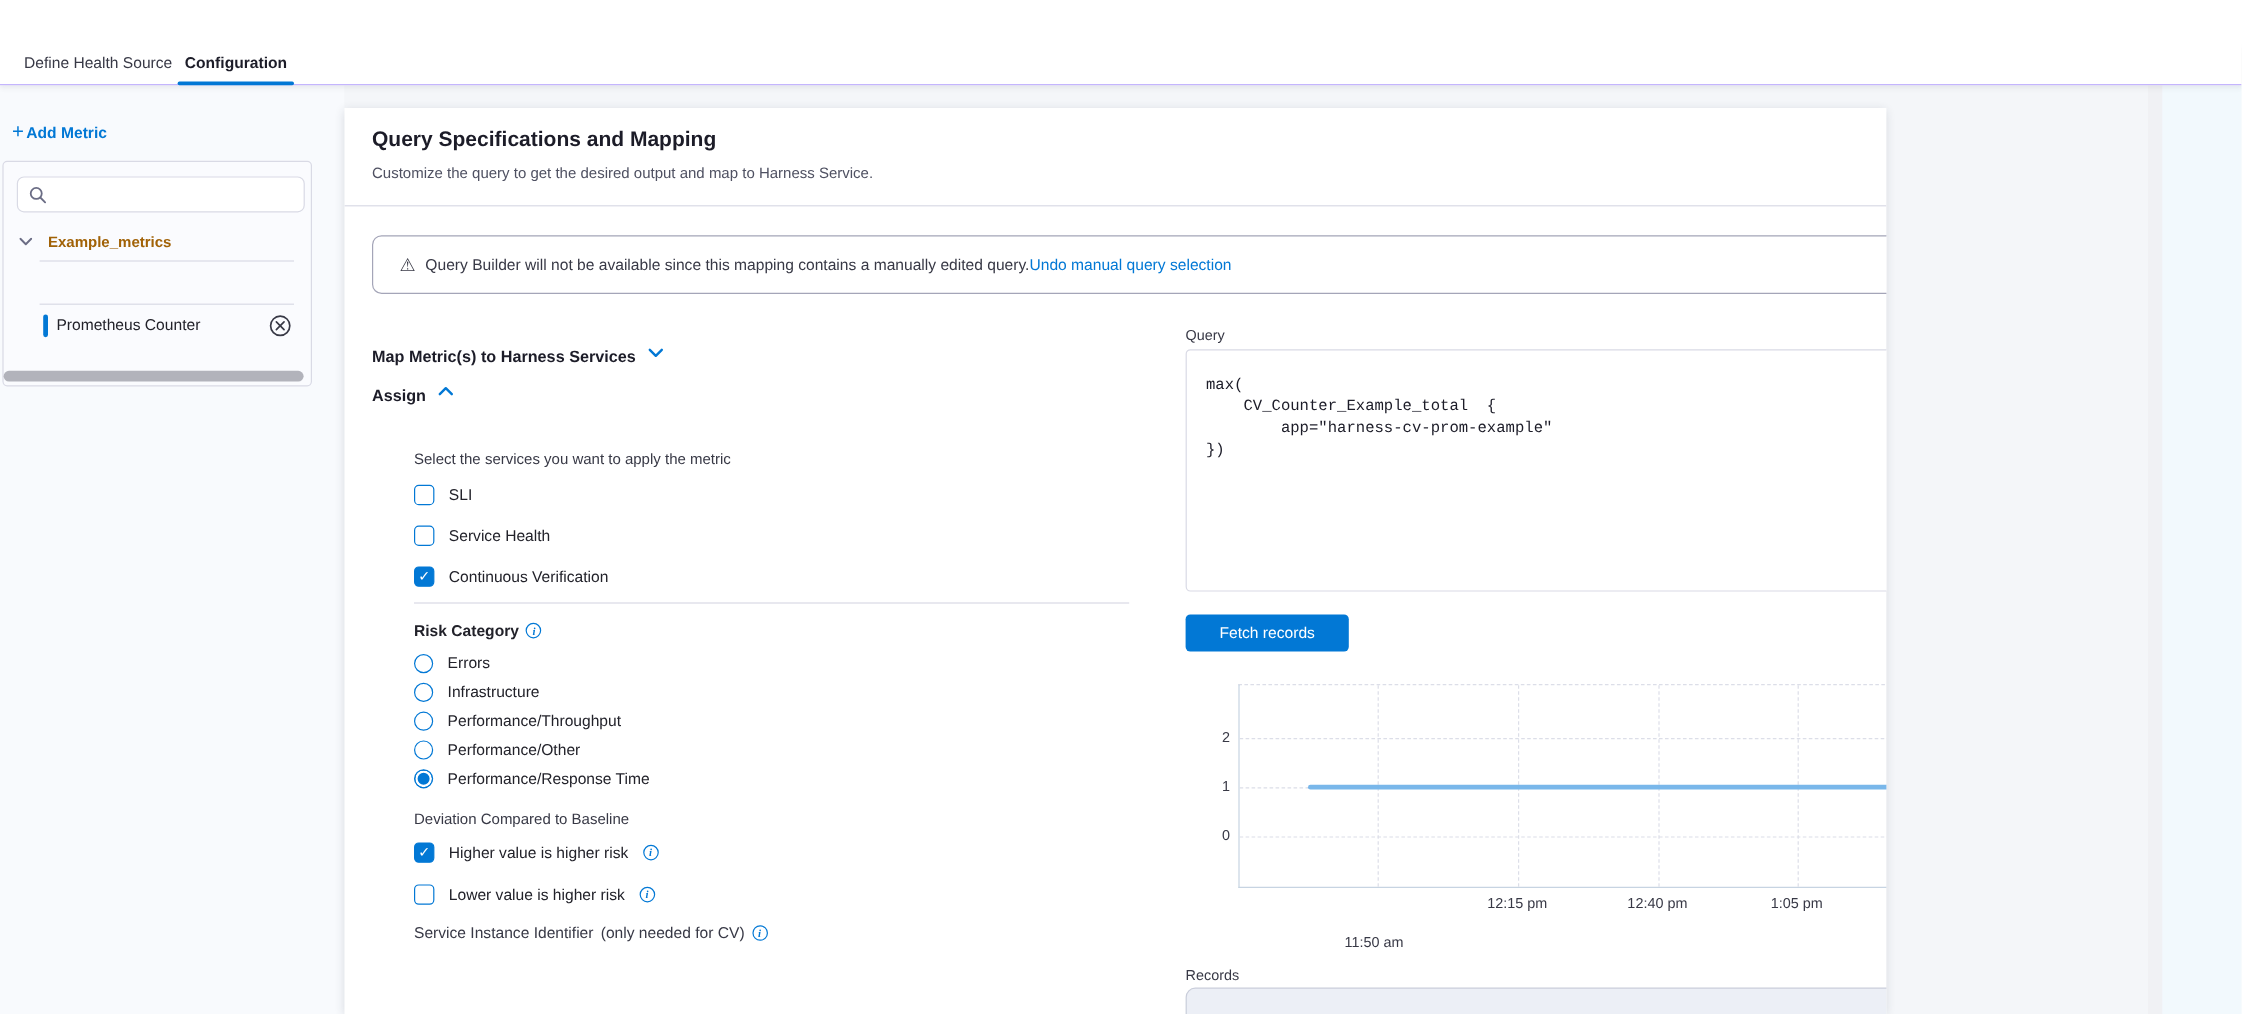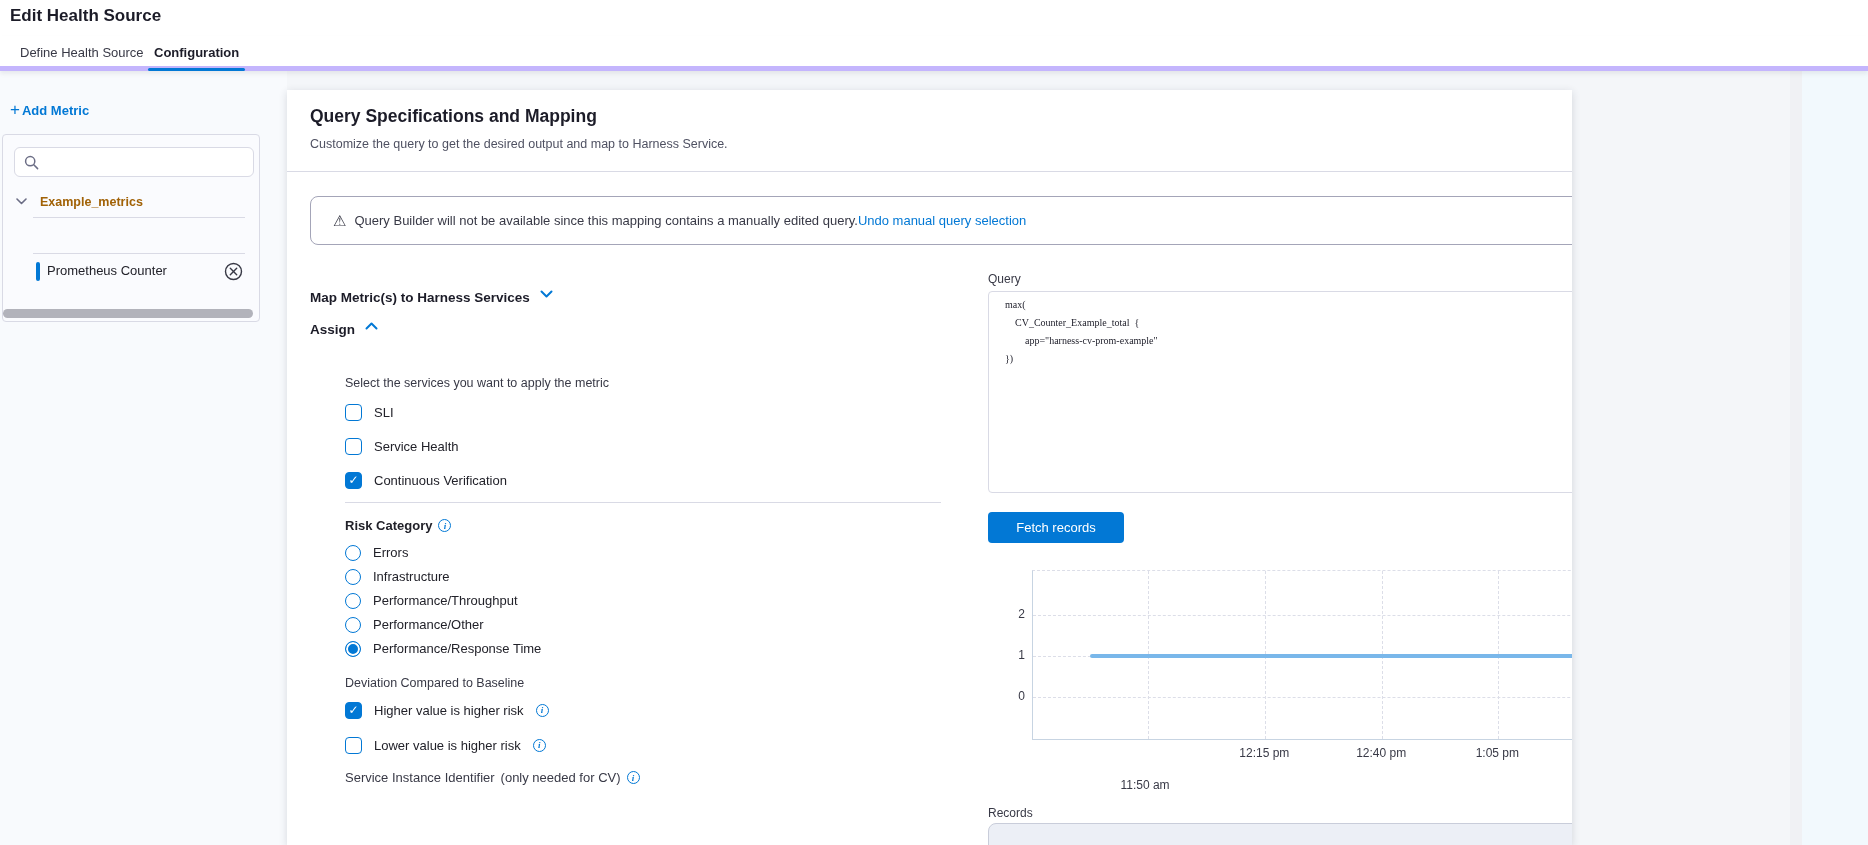--- a/index.html
+++ b/index.html
@@ -4,21 +4,21 @@
 <style>
   * { margin:0; padding:0; box-sizing:border-box; }
   html,body { width:1868px; height:845px; overflow:hidden; background:#fff;
     font-family:"Liberation Sans","DejaVu Sans",sans-serif; color:#22222a; }
   .screen { position:relative; width:1868px; height:845px; }
 
   
   .titlebar { position:absolute; left:0; top:0; width:1868px; height:36px; background:#fff; }
   .titlebar h1 { position:absolute; left:10px; top:6px; font-size:17px; font-weight:bold; color:#1c1c28; }
   .tabbar { position:absolute; left:0; top:36px; width:1868px; height:35px; background:#fff;
-    border-bottom:5px solid #c4b5fd; box-shadow:0 3px 4px rgba(96,97,112,0.10); z-index:5; }
+    border-bottom:1px solid #c4b5fd; box-shadow:0 3px 4px rgba(96,97,112,0.10); z-index:5; }
   .tab { position:absolute; top:0; height:34px; line-height:34px; font-size:13px; color:#383946; cursor:pointer; padding:0 6px; }
   .tab.t1 { left:14px; }
   .tab.t2 { left:148px; font-weight:bold; color:#1c1c28; }
   .tab .underline { position:absolute; left:0; right:0; bottom:-1px; height:3px; background:#0278d5; border-radius:2px; }
 
   
   .appbody { position:absolute; left:0; top:71px; width:1868px; height:774px; background:#f4f6f9; }
   .gutter { position:absolute; left:1790px; top:0; width:12px; height:774px; background:#f0f1f4; }
   .page-under { position:absolute; left:1802px; top:0; width:66px; height:774px; background:#f2f9fd; }
 
@@ -90,22 +90,22 @@
   .selectbox svg { position:absolute; right:12px; top:13px; }
 
   .info-icon { display:inline-flex; width:13px; height:13px; border:1px solid #0278d5; border-radius:50%;
     color:#0278d5; font-size:9px; font-style:italic; font-weight:bold; align-items:center; justify-content:center;
     font-family:"Liberation Serif",serif; cursor:pointer; }
 
   
   .q-label { position:absolute; left:701px; top:182px; font-size:12px; color:#383946; }
   .codebox { position:absolute; left:701px; top:201px; width:772px; height:202px; background:#fff;
     border:1px solid #d9dae5; border-radius:4px; }
-  .codebox pre { position:absolute; left:16px; top:4px; font-family:Liberation Serif, serif;
-    font-size:10px; line-height:18px; color:#1c1c28; white-space:pre; }
+  .codebox pre { position:absolute; left:16px; top:20px; font-family:Liberation Mono, monospace;
+    font-size:13px; line-height:18px; color:#1c1c28; white-space:pre; }
   .expand-btn { position:absolute; right:9px; top:9px; width:30px; height:30px; border:1px solid #d9dae5;
     border-radius:6px; background:#fff; display:flex; align-items:center; justify-content:center; cursor:pointer; }
   .resize-grip { position:absolute; right:2px; bottom:2px; width:12px; height:12px; cursor:nwse-resize; }
 
   .fetch-btn { position:absolute; left:701px; top:422px; width:136px; height:31px; background:#0278d5;
     border:none; border-radius:4px; color:#fff; font-size:13px; font-weight:normal; font-family:inherit; cursor:pointer; }
 
   .chart-wrap { position:absolute; left:701px; top:470px; width:772px; height:205px; }
   .chart-plot { position:absolute; left:44px; top:10px; width:704px; height:170px;
     border-left:1px solid #c7d4e2; border-bottom:1px solid #c7d4e2;
@@ -119,23 +119,20 @@
 
   .rec-label { position:absolute; left:701px; top:716px; font-size:12px; color:#383946; }
   .recbox { position:absolute; left:701px; top:733px; width:772px; height:40px; background:#eceff6;
     border:1px solid #c9cdda; border-radius:8px; }
 </style>
 </head>
 <body>
 
 <div class="screen">
 
-  <div class="titlebar">
-    <h1>Edit Health Source</h1>
-  </div>
 
   <div class="tabbar">
     <div class="tab t1">Define Health Source</div>
     <div class="tab t2">
       <span>Configuration</span>
       <span class="underline"></span>
     </div>
   </div>
 
   <div class="appbody">

